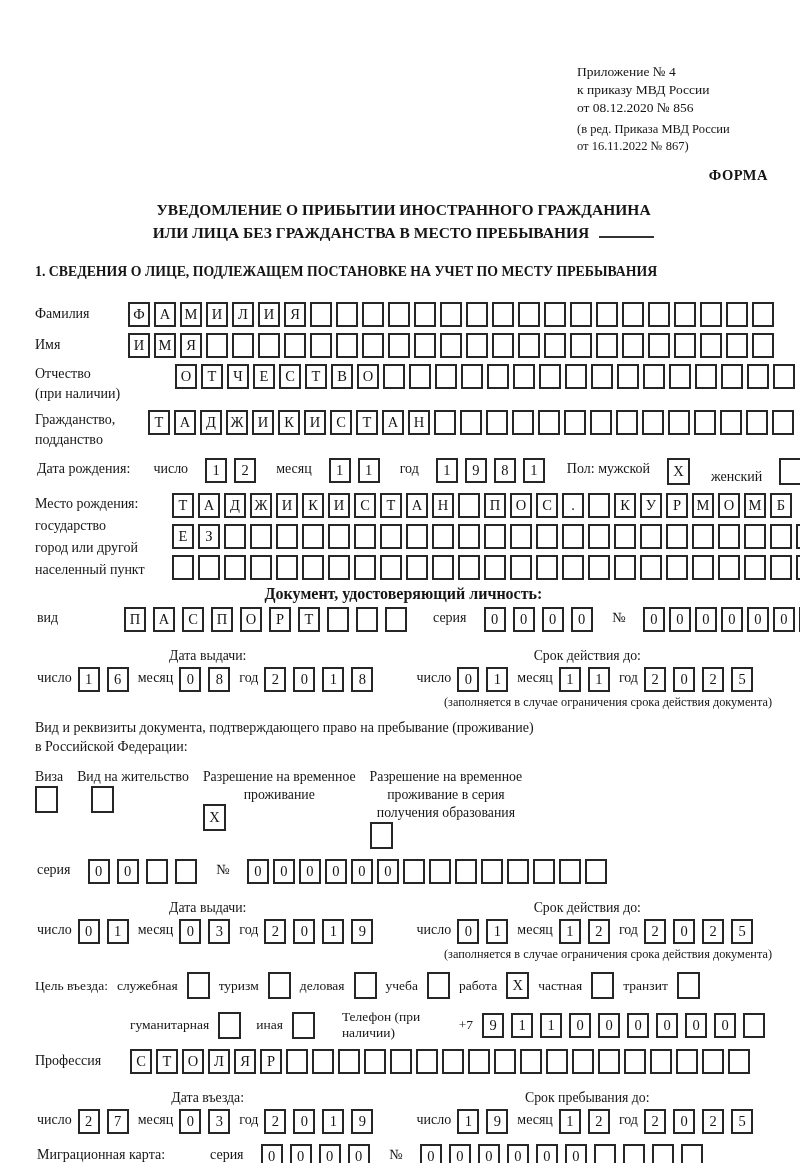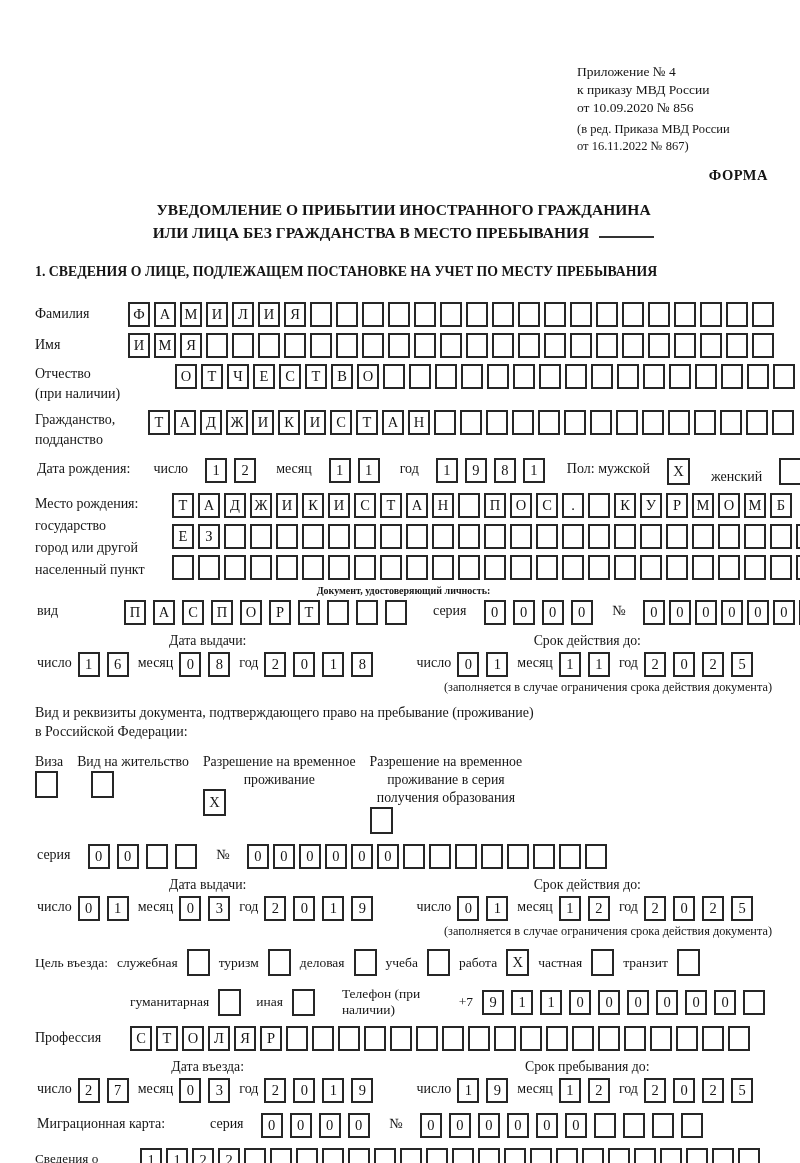--- a/index.html
+++ b/index.html
@@ -24,48 +24,48 @@
   .cells{display:flex;flex:0 0 auto;}
   .cell{box-sizing:border-box;width:22px;height:25px;border:2px solid #262626;margin-right:4px;display:flex;align-items:center;justify-content:center;font-size:14.5px;flex:0 0 auto;background:#fff;}
   .sp .cell{margin-right:7px;}
   .cb{width:23px;height:27px;margin-right:0;}
   .stack{display:flex;flex-direction:column;row-gap:6px;}
 
   .flbl{font-size:14px;margin:3px 6px 0 2px;flex:0 0 auto;}
   .inlrow{display:flex;align-items:flex-start;gap:11px;}
 
   
-  .dgrow{display:flex;justify-content:space-between;margin-top:8px;}
+  .dgrow{display:flex;justify-content:space-between;margin-top:16px;}
   .dg{display:inline-block;}
   .dg-head{text-align:center;font-size:13.8px;line-height:16px;margin-bottom:3px;}
   .dg-body{display:flex;align-items:flex-start;}
   .note{text-align:right;font-size:12.3px;margin-top:3px;}
 
-  .heading-center{text-align:center;font-weight:bold;font-size:10px;margin-top:8px;margin-bottom:4px;}
+  .heading-center{text-align:center;font-weight:bold;font-size:16px;margin-top:8px;margin-bottom:4px;}
   .plain{font-size:14px;margin-top:8px;line-height:19px;}
 
   
   .opts{display:flex;align-items:flex-start;margin-top:8px;column-gap:14px;}
   .opt{display:flex;align-items:flex-start;column-gap:8px;flex-direction:column;}
   .opt-label{font-size:13.8px;line-height:18px;padding-top:4px;}
   .opt-label.center{text-align:center;}
 
   
   .purpose{display:flex;align-items:center;margin-top:10px;column-gap:9px;font-size:13.5px;flex-wrap:nowrap;}
   .indent95{margin-left:95px;}
 </style>
 </head>
 <body>
 
 <div class="page">
 
   <div class="hdr-note">
     <div>Приложение № 4</div>
     <div>к приказу МВД России</div>
-    <div>от 10.09.2020 № 856</div>
+    <div>от 08.12.2020 № 856</div>
     <div class="gap"></div>
     <div class="rev">(в ред. Приказа МВД России</div>
     <div class="rev">от 16.11.2022 № 867)</div>
   </div>
 
   <div class="forma">ФОРМА</div>
 
   <div class="title">
     <div>УВЕДОМЛЕНИЕ О ПРИБЫТИИ ИНОСТРАННОГО ГРАЖДАНИНА</div>
     <div><span>ИЛИ ЛИЦА БЕЗ ГРАЖДАНСТВА В МЕСТО ПРЕБЫВАНИЯ</span><span class="tline"></span></div>

